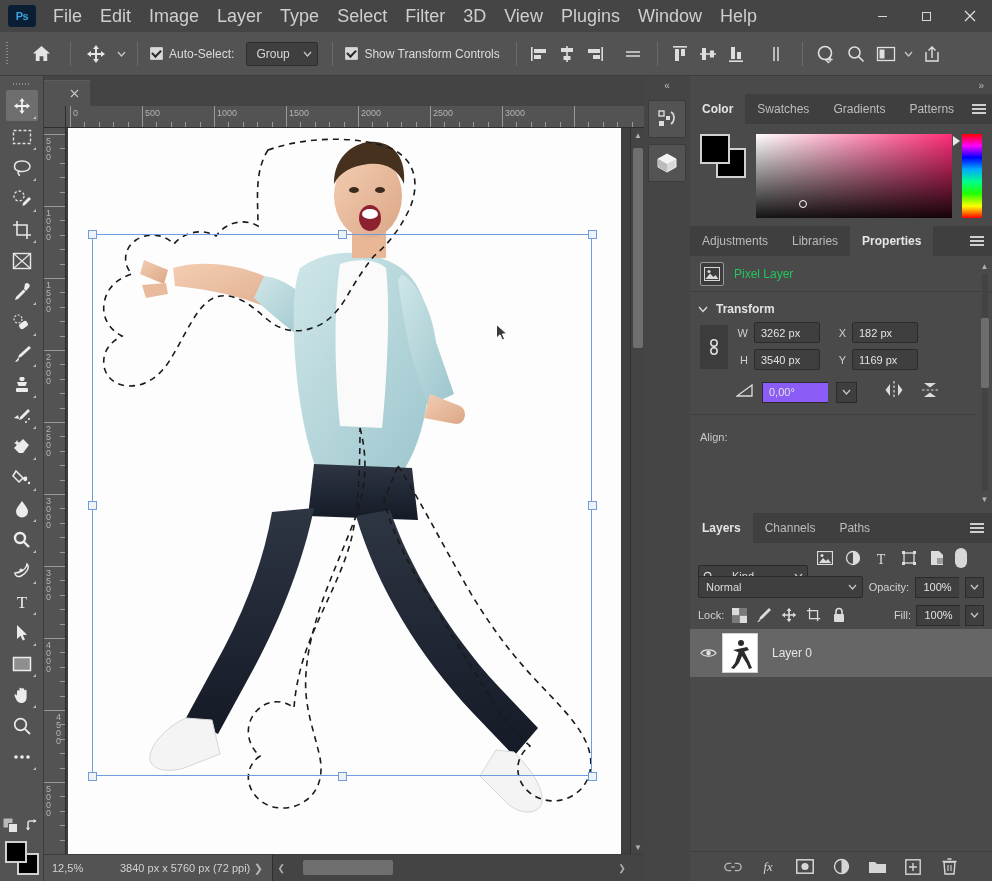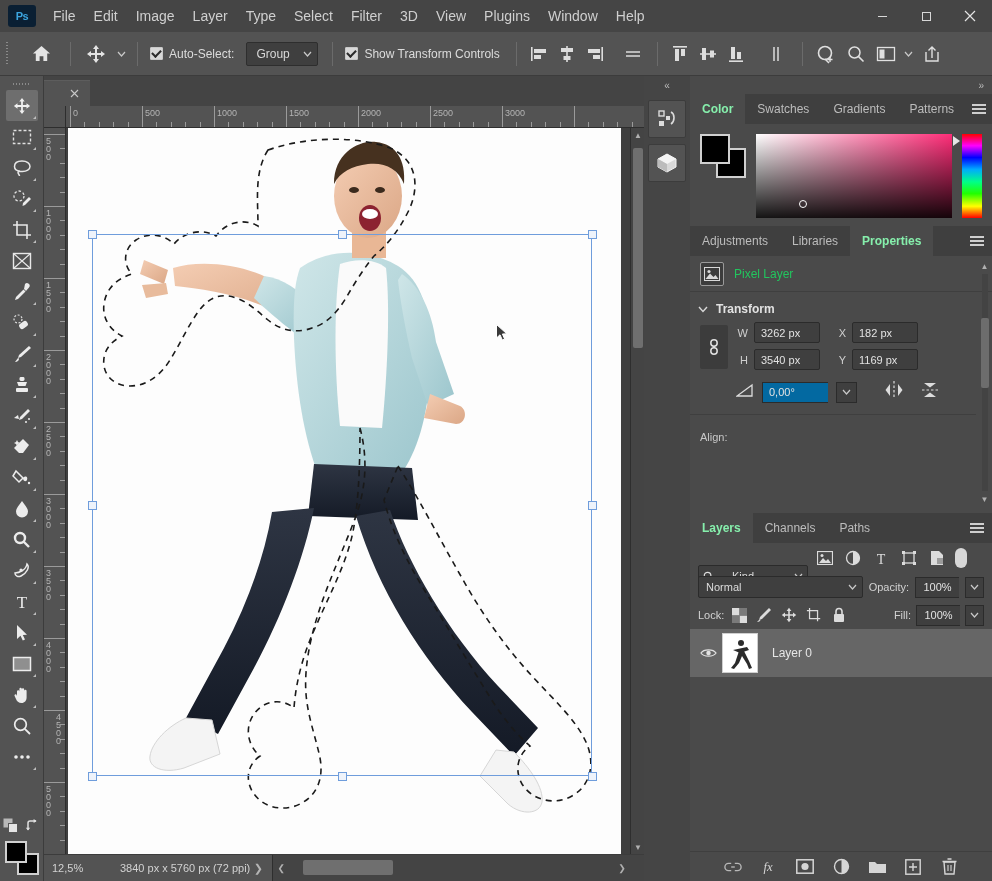--- a/index.html
+++ b/index.html
@@ -9,21 +9,21 @@
     font-family:"Liberation Sans", sans-serif;
     color:#d4d4d4;
     -webkit-font-smoothing:antialiased;
   }
   .app{position:relative;width:992px;height:881px;display:flex;flex-direction:column;}
 
   
   .menubar{height:32px;background:#454545;display:flex;align-items:center;flex:0 0 32px;}
   .ps-logo{width:28px;height:22px;margin:0 8px 0 8px;display:flex;align-items:center;justify-content:center;
     background:#0a1f33;border-radius:3px;color:#3ba5e0;font-size:11px;font-weight:bold;letter-spacing:-.5px;}
-  .menu-item{padding:4px 9px;font-size:14px;color:#cfcfcf;cursor:default;}
+  .menu-item{padding:4px 9px;font-size:18px;color:#cfcfcf;cursor:default;}
   .winbtns{margin-left:auto;display:flex;height:32px;}
   .winbtn{width:44px;height:32px;display:flex;align-items:center;justify-content:center;color:#d8d8d8;font-size:13px;}
   .winbtn svg{display:block;}
 
   
   .optionsbar{height:44px;background:#535353;display:flex;align-items:center;flex:0 0 44px;
     border-bottom:1px solid #3c3c3c;}
   .grip{width:14px;height:44px;display:flex;align-items:center;justify-content:center;}
   .grip i{display:block;width:2px;height:24px;
     background:repeating-linear-gradient(to bottom,#8a8a8a 0 1px,transparent 1px 3px);}
@@ -114,21 +114,21 @@
   .minidock-head{width:100%;height:18px;display:flex;align-items:center;justify-content:center;color:#bbb;font-size:10px;}
   .mini-btn{width:38px;height:38px;margin-top:6px;background:#535353;border:1px solid #3c3c3c;
     display:flex;align-items:center;justify-content:center;border-radius:2px;}
 
   .panels{width:302px;flex:0 0 302px;background:#4a4a4a;display:flex;flex-direction:column;}
   .panels-head{height:18px;display:flex;align-items:center;justify-content:flex-end;padding-right:8px;color:#bbb;font-size:10px;}
 
   .panelgroup{background:#4a4a4a;display:flex;flex-direction:column;}
   .tabrow{height:30px;background:#3f3f3f;display:flex;align-items:stretch;flex:0 0 30px;}
   .ptab{display:flex;align-items:center;padding:0 12px;font-size:12px;color:#bdbdbd;}
-  .ptab.active{background:#4a4a4a;color:#86efac;font-weight:bold;}
+  .ptab.active{background:#4a4a4a;color:#e5e5e5;font-weight:bold;}
   .pmenu{margin-left:auto;width:30px;display:flex;align-items:center;justify-content:center;}
   .hamb{width:14px;height:10px;display:flex;flex-direction:column;justify-content:space-between;}
   .hamb i{display:block;height:2px;background:#cfcfcf;}
 
   
   .colorbody{flex:1;display:flex;padding:10px 10px 8px 10px;gap:10px;}
   .cp-chips{position:relative;width:46px;height:44px;flex:0 0 46px;}
   .cp-chip{position:absolute;width:30px;height:30px;border:2px solid #d0d0d0;background:#000;}
   .cp-chip.fg{left:0;top:0;z-index:2;}
   .cp-chip.bg{left:16px;top:14px;z-index:1;}
@@ -151,21 +151,21 @@
   .sect{padding:8px 16px 4px 0;}
   .secthead{display:flex;align-items:center;gap:8px;padding:2px 10px 6px 8px;font-size:12px;font-weight:bold;color:#e2e2e2;}
   .caret{width:10px;height:10px;display:flex;align-items:center;justify-content:center;}
   .tr-grid{display:flex;padding:0 10px;gap:8px;align-items:flex-start;}
   .linkbtn{width:28px;height:44px;background:#3c3c3c;border-radius:2px;display:flex;align-items:center;justify-content:center;margin-top:3px;}
   .fieldpair{display:flex;align-items:center;gap:6px;margin-bottom:6px;}
   .flabel{width:12px;font-size:11px;color:#cfcfcf;text-align:right;}
   .finput{width:66px;height:21px;background:#3f3f3f;border:1px solid #2b2b2b;border-radius:2px;
     font-size:11px;color:#e2e2e2;display:flex;align-items:center;padding:0 6px;}
   .anglerow{display:flex;align-items:center;gap:8px;padding:4px 10px 0 46px;}
-  .angleinput{width:66px;height:21px;background:#0369a1;border:1px solid #2b2b2b;border-right:none;
+  .angleinput{width:66px;height:21px;background:#8b5cf6;border:1px solid #2b2b2b;border-right:none;
     font-size:11px;color:#e2e2e2;display:flex;align-items:center;padding:0 6px;}
   .anglechev{width:21px;height:21px;background:#3f3f3f;border:1px solid #2b2b2b;display:flex;align-items:center;justify-content:center;}
   .flipbtns{display:flex;gap:14px;margin-left:18px;}
   .divline{height:1px;background:#3f3f3f;margin:10px 0 0 0;}
   .alignlabel{font-size:11px;color:#c8c8c8;padding:4px 10px 0 10px;}
   .pscroll{position:absolute;right:2px;top:34px;bottom:8px;width:11px;}
   .pscroll .trk{position:absolute;top:14px;bottom:14px;left:3px;width:6px;background:#434343;}
   .pscroll .thb{position:absolute;left:2px;width:8px;background:#6d6d6d;border-radius:2px;}
   .pscroll .arw{position:absolute;left:0;width:11px;height:12px;display:flex;align-items:center;justify-content:center;color:#b0b0b0;font-size:8px;}
 

